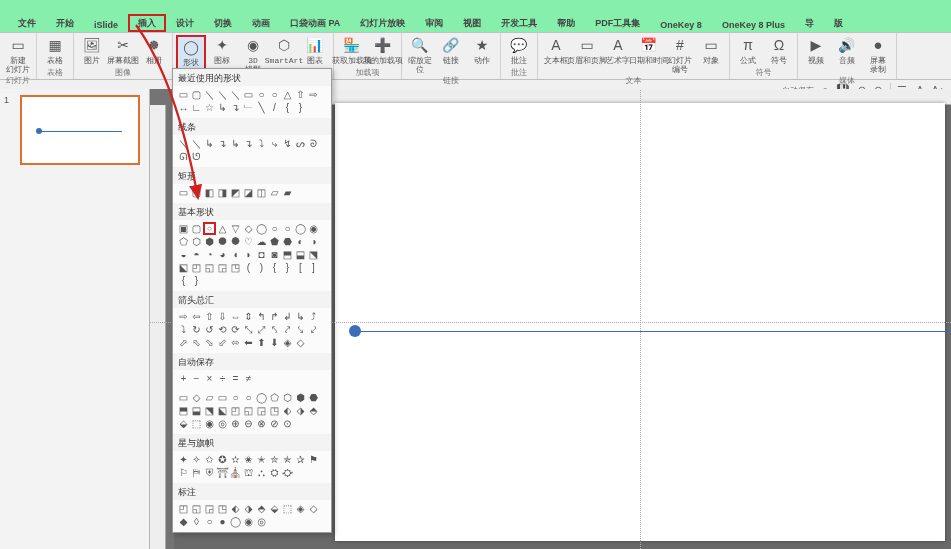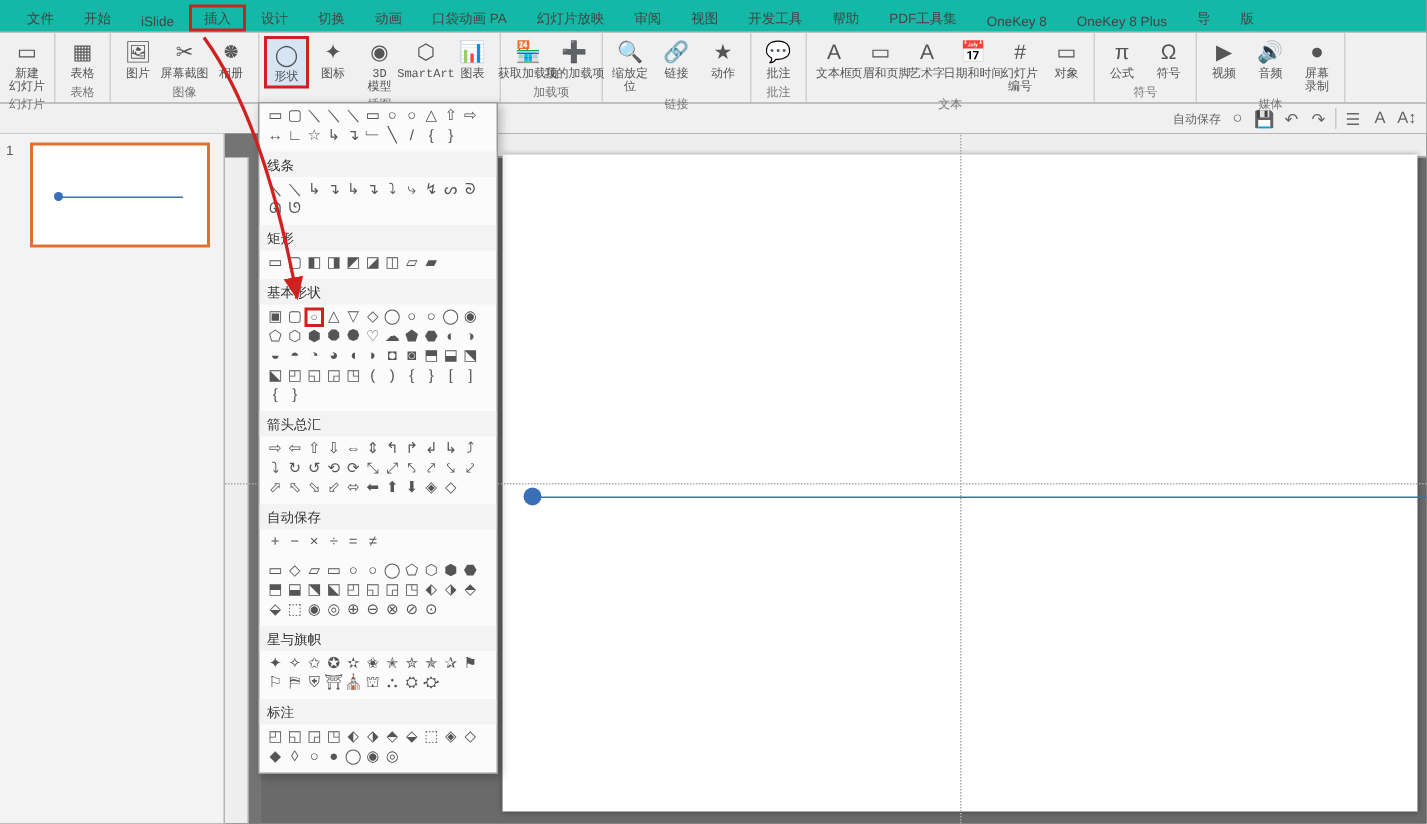--- a/index.html
+++ b/index.html
@@ -1,19 +1,19 @@
 <!DOCTYPE html>
 <html><head>
 <meta charset="utf-8">
 <style>
 * { margin:0; padding:0; box-sizing:border-box; font-family:"Microsoft YaHei","SimSun",sans-serif; }
 body { width:951px; height:549px; background:#444; overflow:hidden; font-size:9px; color:#333; }
 
 
-#tabs { height:22px; background:#14b8a6; display:flex; align-items:flex-end; padding-left:8px; border-bottom:1px solid #c0c0c0; }
+#tabs { height:33px; background:#86efac; display:flex; align-items:flex-end; padding-left:8px; border-bottom:1px solid #c0c0c0;font-weight:bold; }
 #tabs .tab { padding:3px 10px 2px; color:#444; cursor:pointer; }
 #tabs .tab.insert-hl { border:2px solid #d02020; padding:1px 8px 0;margin-top:44px; }
 
 
 #ribbon { height:47px; background:#f0f0f0; border-bottom:1px solid #bfbfbf; display:flex; position:relative; }
 .rgroup { border-right:1px solid #cfcfcf; display:flex; flex-direction:column; align-items:center; padding:2px 3px 0; }
 .rgroup .btns { display:flex; align-items:flex-start; gap:1px; }
 .rbtn { display:flex; flex-direction:column; align-items:center; width:30px; padding:1px; cursor:pointer; }
 .rbtn .ic { width:18px; height:18px; display:flex; align-items:center; justify-content:center; font-size:14px; color:#555; }
 .rbtn .lab { font-size:8px; color:#555; text-align:center; line-height:9px; margin-top:2px; white-space:nowrap;font-family:Liberation Mono, monospace; }
@@ -266,20 +266,21 @@
     <div id="slide">
       <div class="hguide"></div>
         <div class="vguide"></div>
       <div class="bigdot"></div>
       <div class="bigline"></div>
     </div>
   </div>
 </div>
 
 <div id="shapes-panel">
+    <div class="sec-title">最近使用的形状</div>
     <div class="grid">
       <div class="cell">▭</div>
       <div class="cell">▢</div>
       <div class="cell">＼</div>
       <div class="cell">＼</div>
       <div class="cell">＼</div>
       <div class="cell">▭</div>
       <div class="cell">○</div>
       <div class="cell">○</div>
       <div class="cell">△</div>

